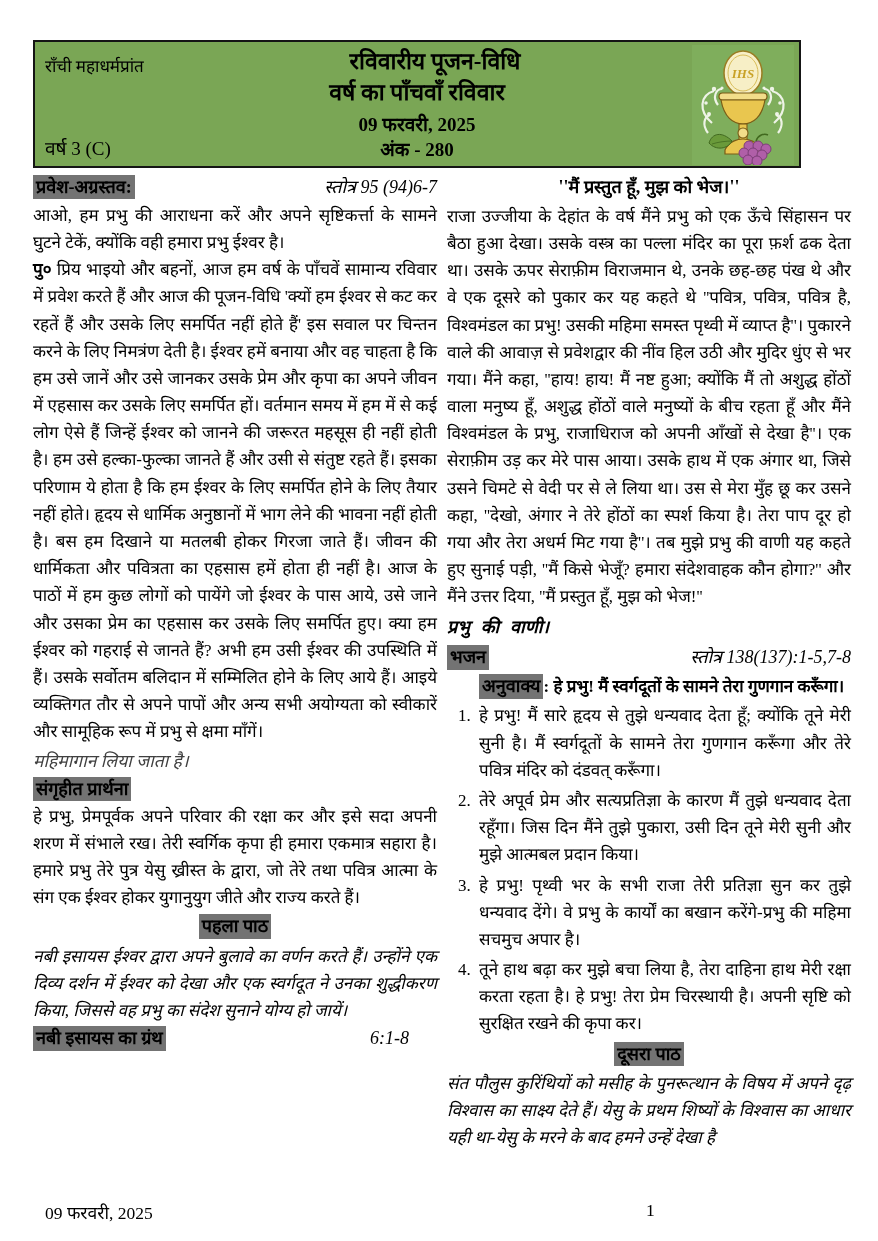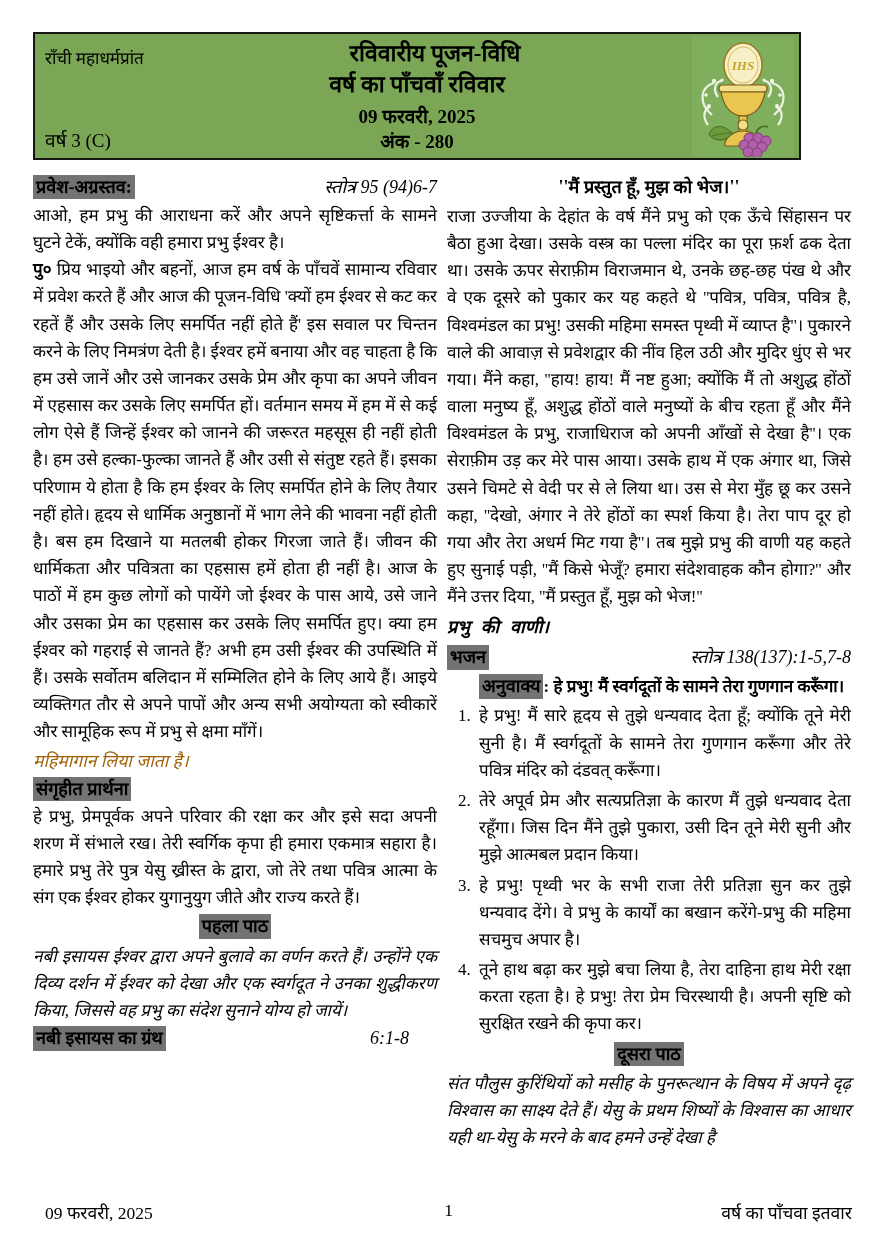--- a/index.html
+++ b/index.html
@@ -2,40 +2,40 @@
 <html lang="hi"><head>
 <meta charset="utf-8">
 <style>
   html,body{margin:0;padding:0;background:#ffffff;}
   body{
     width:878px;height:1241px;position:relative;overflow:hidden;
     font-family:"Liberation Serif","DejaVu Serif",serif;color:#000;
   }
   
   .masthead{
-    position:absolute;left:33px;top:32px;width:768px;height:128px;
+    position:absolute;left:33px;top:40px;width:768px;height:128px;
     background:#7aa655;border:2px solid #151515;box-sizing:border-box;
   }
   .diocese{position:absolute;left:10px;top:12px;font-size:17px;}
   .year-cycle{position:absolute;left:10px;bottom:5px;font-size:19px;font-weight:normal;}
   .mast-center{position:absolute;left:0;right:0;top:6px;text-align:center;line-height:1.25;}
   .mast-title{font-size:23px;font-weight:bold;padding-left:36px;}
   .mast-sub{font-size:23px;font-weight:bold;margin-top:2px;}
   .mast-date{font-size:19px;font-weight:bold;margin-top:5px;}
   .mast-issue{font-size:19px;font-weight:bold;margin-top:2px;}
   .emblem{position:absolute;right:5px;top:3px;width:102px;height:120px;}
   
   .cols{position:absolute;left:33px;top:173px;width:819px;display:flex;gap:10px;}
   .col{width:404px;font-size:17px;line-height:1.6;text-align:justify;}
   .hl{background:#737373;font-weight:bold;display:inline-block;padding:0 3px;font-size:18px;line-height:1.35;}
   .hrow{display:flex;justify-content:space-between;align-items:baseline;}
   .ref{font-style:italic;font-size:18px;}
   .ref-inset{padding-right:28px;}
   .lead{font-weight:bold;}
-  .rubric{color:#a16207;font-style:italic;font-size:17.5px;margin:1px 0;}
+  .rubric{color:#404040;font-style:italic;font-size:17.5px;margin:1px 0;}
   .centered{text-align:center;margin:2px 0;}
   .intro-italic{font-style:italic;}
   .quote-title{text-align:center;font-weight:bold;font-size:18px;margin-bottom:1px;}
   .ending{text-align:left;font-weight:bold;font-style:italic;font-size:18px;margin:3px 0 1px;font-family:Liberation Mono, monospace;}
   .antiphon-line{font-weight:bold;margin:1px 0;text-align:left;padding-left:32px;}
   ol.verses{margin:2px 0 0 0;padding-left:28px;}
   ol.verses li{margin-bottom:3px;padding-left:4px;}
   .para{margin:0;}
   
   .footer{position:absolute;left:33px;top:1200px;width:819px;display:flex;font-size:17.5px;}
@@ -152,14 +152,13 @@
     <div class="centered">
       <span class="hl">दूसरा पाठ</span>
     </div>
     <p class="para intro-italic">संत पौलुस कुरिंथियों को मसीह के पुनरूत्थान के विषय में अपने दृढ़ विश्वास का साक्ष्य देते हैं। येसु के प्रथम शिष्यों के विश्वास का आधार यही था-येसु के मरने के बाद हमने उन्हें देखा है</p>
   </div>
 </div>
 
 <div class="footer">
   <span class="f-left">09 फरवरी, 2025</span>
   <span class="f-mid">1</span>
-  <span class="f-right">वर्ष का पाँचवा इतवार</span>
 </div>
 
 </body></html>

